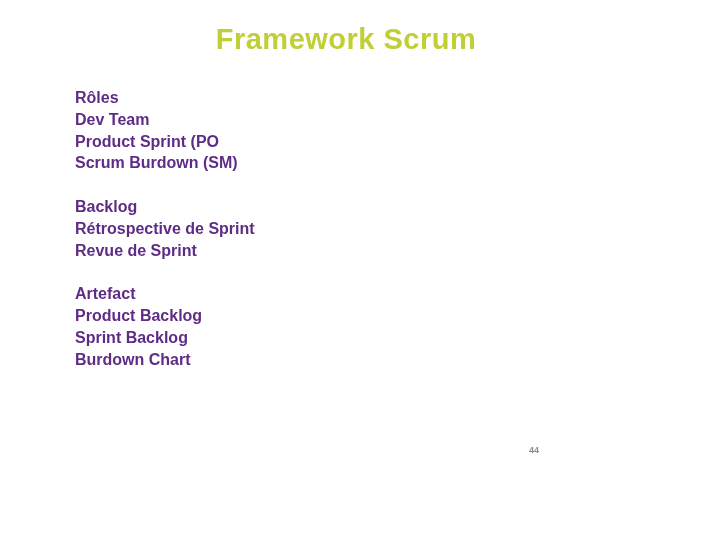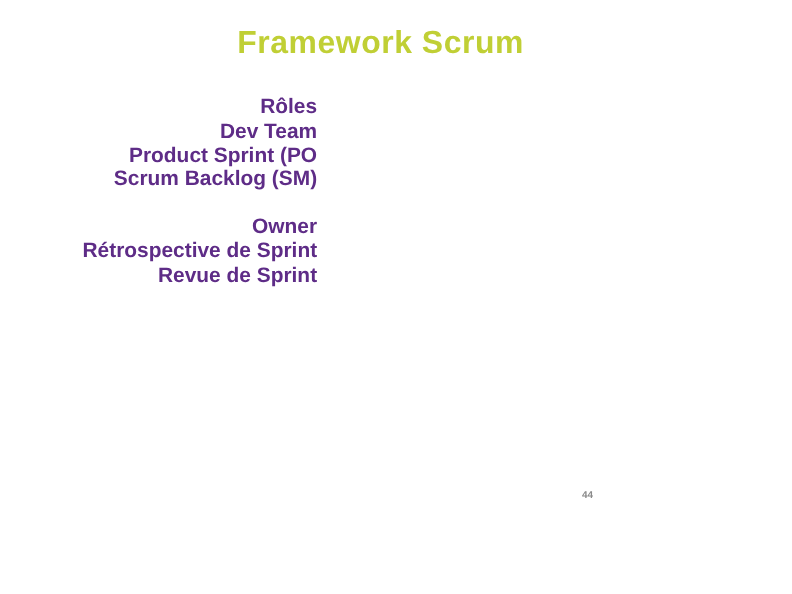--- a/index.html
+++ b/index.html
@@ -24,26 +24,25 @@
     text-align: center;
     font-size: 29px;
     font-weight: bold;
     letter-spacing: 0.5px;
     color: #c0cf35;
   }
   .slide-body {
     position: absolute;
     left: 75px;
     top: 87px;
-    font-size: 19px;
+    font-size: 16px;
     font-weight: bold;
     line-height: 21.8px;
     color: #5e2c87;
     white-space: nowrap;
-    text-align: right;
   }
   .text-section + .text-section {
     margin-top: 21.8px;
   }
   .page-number {
     position: absolute;
     left: 529px;
     top: 445px;
     font-size: 9px;
     font-weight: bold;
@@ -56,27 +55,33 @@
 <div class="slide">
 
   <h1 class="slide-title">Framework Scrum</h1>
 
   <div class="slide-body">
 
     <div class="text-section">
       <div>Rôles</div>
       <div>Dev Team</div>
       <div>Product Sprint (PO</div>
-      <div>Scrum Backlog (SM)</div>
+      <div>Scrum Burdown (SM)</div>
     </div>
 
     <div class="text-section">
-      <div>Owner</div>
+      <div>Backlog</div>
       <div>Rétrospective de Sprint</div>
       <div>Revue de Sprint</div>
     </div>
 
+    <div class="text-section">
+      <div>Artefact</div>
+      <div>Product Backlog</div>
+      <div>Sprint Backlog</div>
+      <div>Burdown Chart</div>
+    </div>
 
   </div>
 
   <div class="page-number">44</div>
 
 </div>
 
 </body></html>

